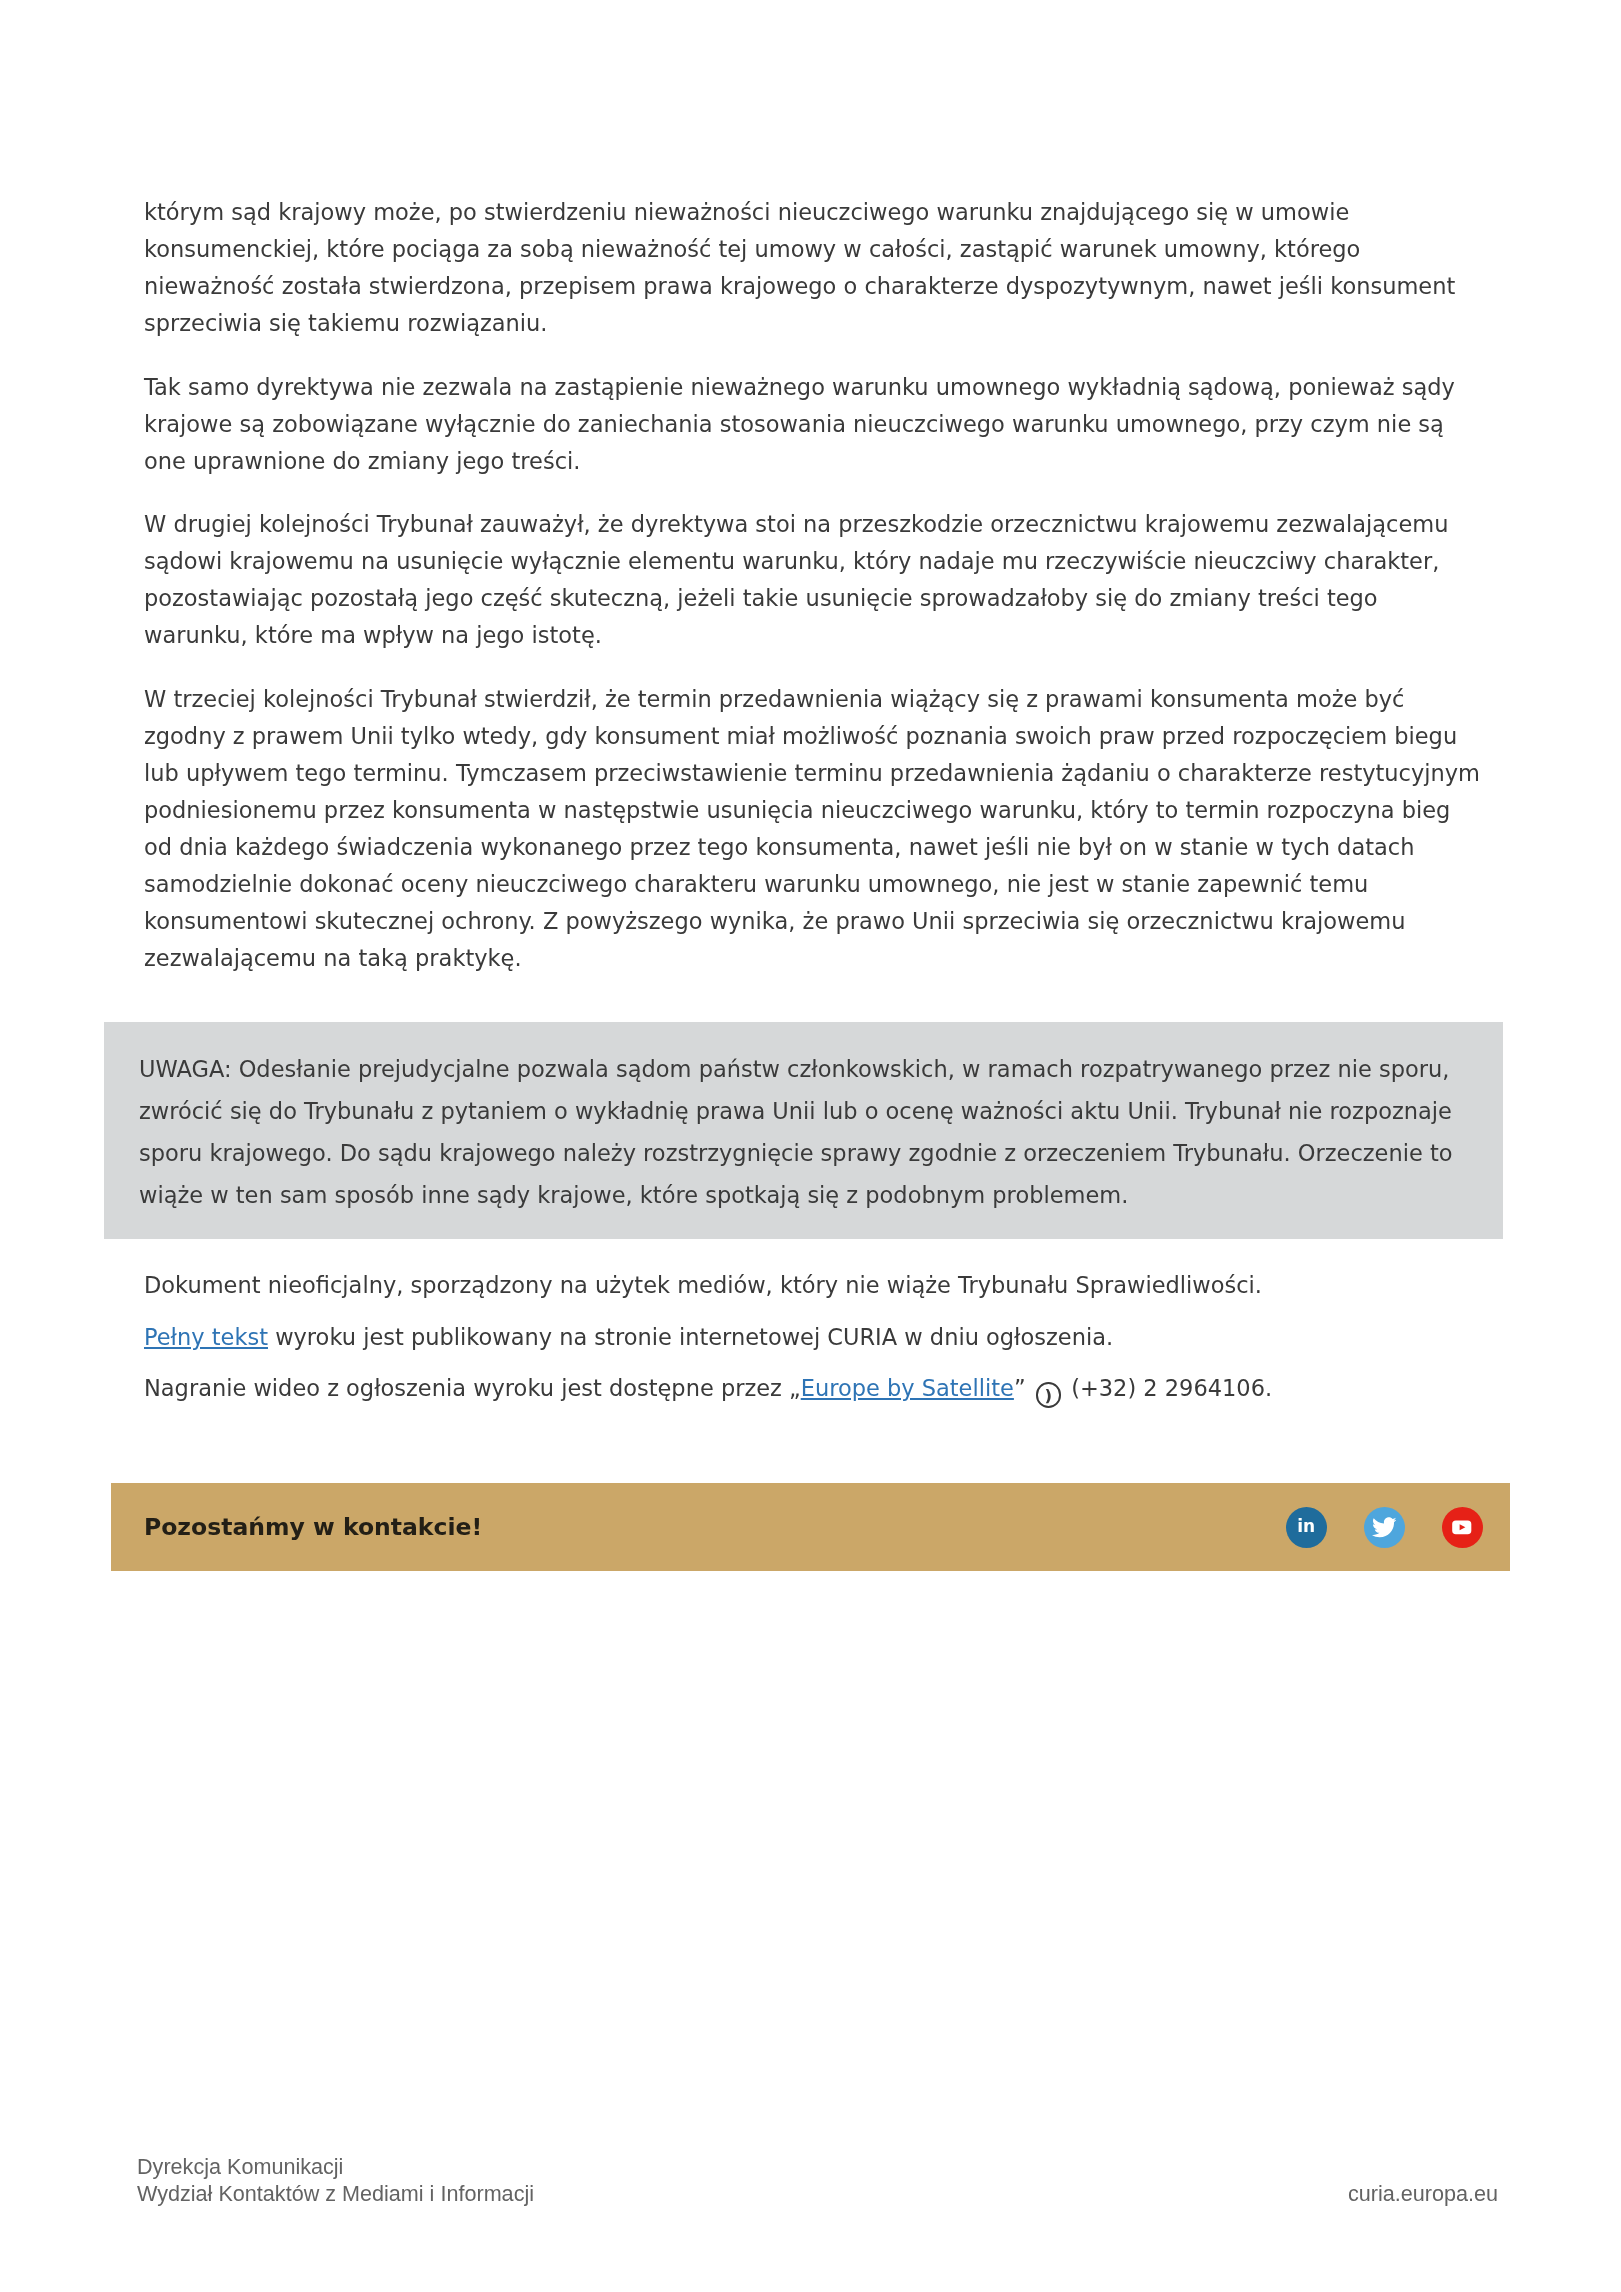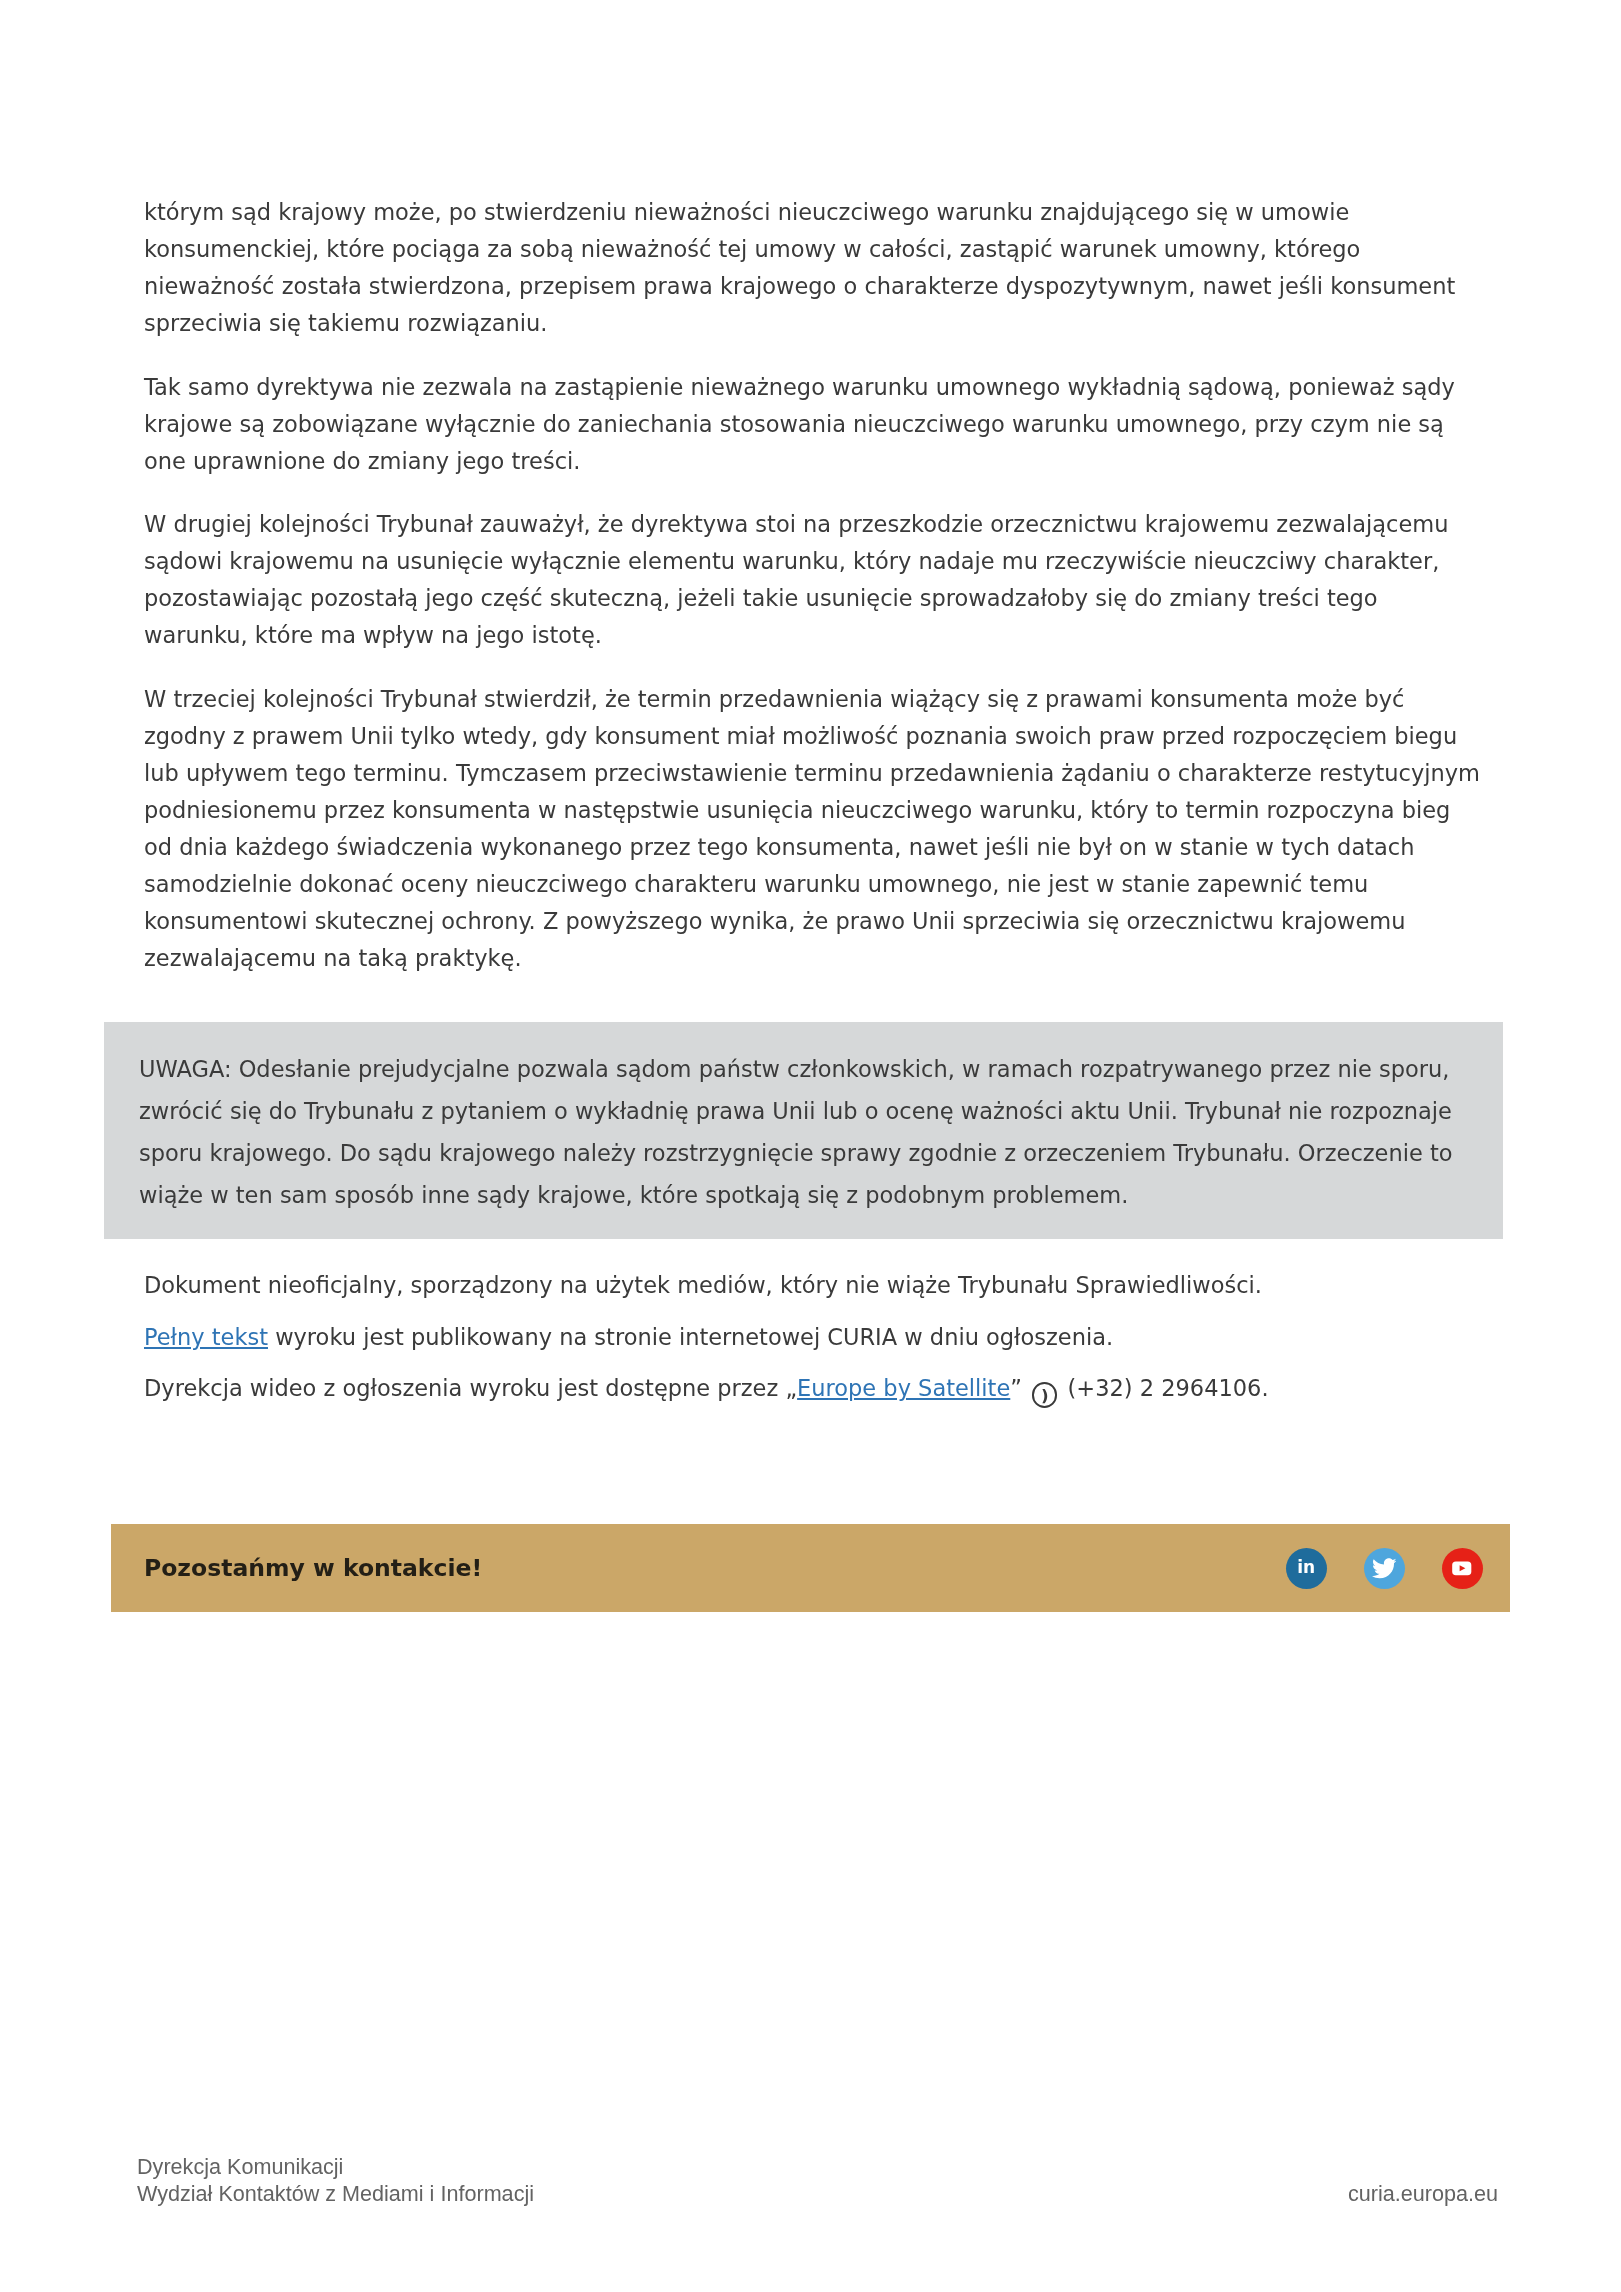--- a/index.html
+++ b/index.html
@@ -54,21 +54,20 @@
     font-size:16.7px;font-weight:700;
     vertical-align:-4.9px;
     margin:0 2.9px;
   }
   .banner{
     position:absolute;
     top:1483px; left:111px; width:1399px; height:88px;
     background:var(--banner-bg);
     display:flex; align-items:center;
     padding:0 27.4px 0 33px;
-    margin-top:41px;
   }
   .banner-label{
     font-size:23.5px; font-weight:700; color:#231f16;
   }
   .social-row{
     margin-left:auto;
     display:flex; gap:37px; align-items:center;
   }
   .social{
     width:41px;height:41px;border-radius:50%;
@@ -102,21 +101,21 @@
     <p><span>W trzeciej kolejności Trybunał stwierdził, że termin przedawnienia wiążący się z prawami konsumenta może być zgodny z prawem Unii tylko wtedy, gdy konsument miał możliwość poznania swoich praw przed rozpoczęciem biegu lub upływem tego terminu. Tymczasem przeciwstawienie terminu przedawnienia żądaniu o charakterze restytucyjnym podniesionemu przez konsumenta w następstwie usunięcia nieuczciwego warunku, który to termin rozpoczyna bieg od dnia każdego świadczenia wykonanego przez tego konsumenta, nawet jeśli nie był on w stanie w tych datach samodzielnie dokonać oceny nieuczciwego charakteru warunku umownego, nie jest w stanie zapewnić temu konsumentowi skutecznej ochrony. Z powyższego wynika, że </span><span class="b">prawo Unii sprzeciwia się orzecznictwu krajowemu zezwalającemu na taką praktykę.</span></p>
   </div>
 
   <div class="note" style="background: rgb(214, 216, 217);">
     <span><span class="b">UWAGA: </span><span>Odesłanie prejudycjalne pozwala sądom państw członkowskich, w ramach rozpatrywanego przez nie sporu, zwrócić się do Trybunału z pytaniem o wykładnię prawa Unii lub o ocenę ważności aktu Unii. Trybunał nie rozpoznaje sporu krajowego. Do sądu krajowego należy rozstrzygnięcie sprawy zgodnie z orzeczeniem Trybunału. Orzeczenie to wiąże w ten sam sposób inne sądy krajowe, które spotkają się z podobnym problemem.</span></span>
   </div>
 
   <div class="info">
     <p><span>Dokument nieoficjalny, sporządzony na użytek mediów, który nie wiąże Trybunału Sprawiedliwości.</span></p>
     <p><a class="link" href="#">Pełny tekst</a><span> wyroku jest publikowany na stronie internetowej CURIA w dniu ogłoszenia.</span></p>
-    <p><span>Dyrekcja wideo z ogłoszenia wyroku jest dostępne przez „</span><a class="link" href="#">Europe by Satellite</a><span>” </span><span class="phone-icon">)</span><span> (+32) 2 2964106.</span></p>
+    <p><span>Nagranie wideo z ogłoszenia wyroku jest dostępne przez „</span><a class="link" href="#">Europe by Satellite</a><span>” </span><span class="phone-icon">)</span><span> (+32) 2 2964106.</span></p>
   </div>
 
   <div class="banner" style="background: rgb(203, 167, 104);">
     <span class="banner-label">Pozostańmy w kontakcie!</span>
     <span class="social-row">
       <span class="social" style="background: rgb(31, 108, 156);">
         <span class="in-glyph">in</span>
       </span>
       <span class="social" style="background: rgb(78, 166, 221);">
         <svg width="24.5" height="24.5" viewBox="0 0 24 24">

